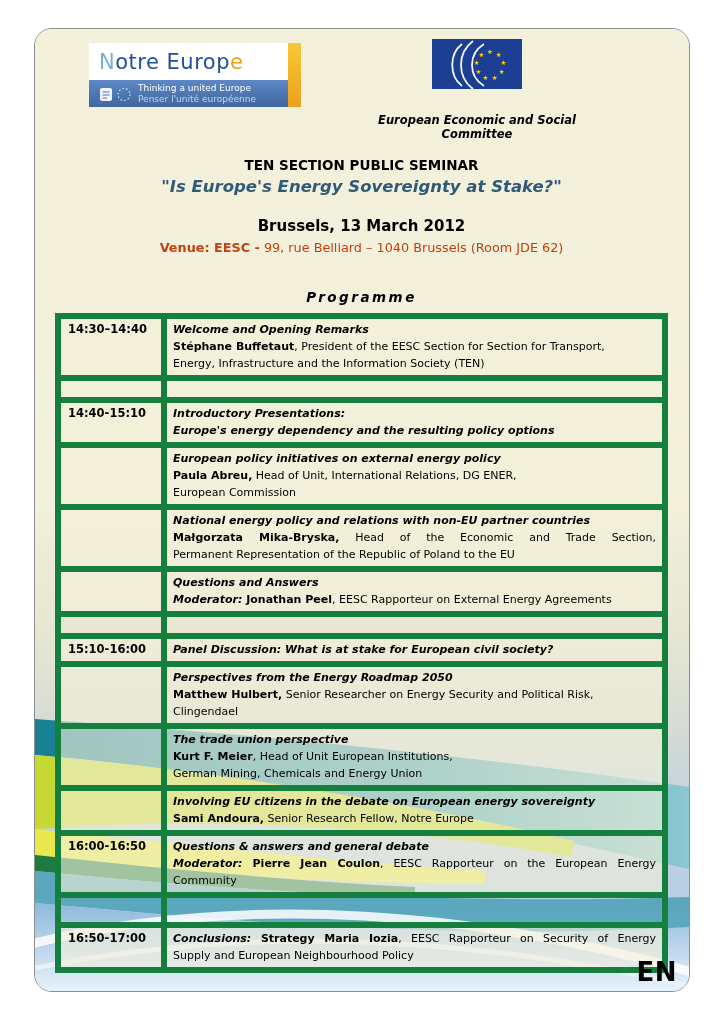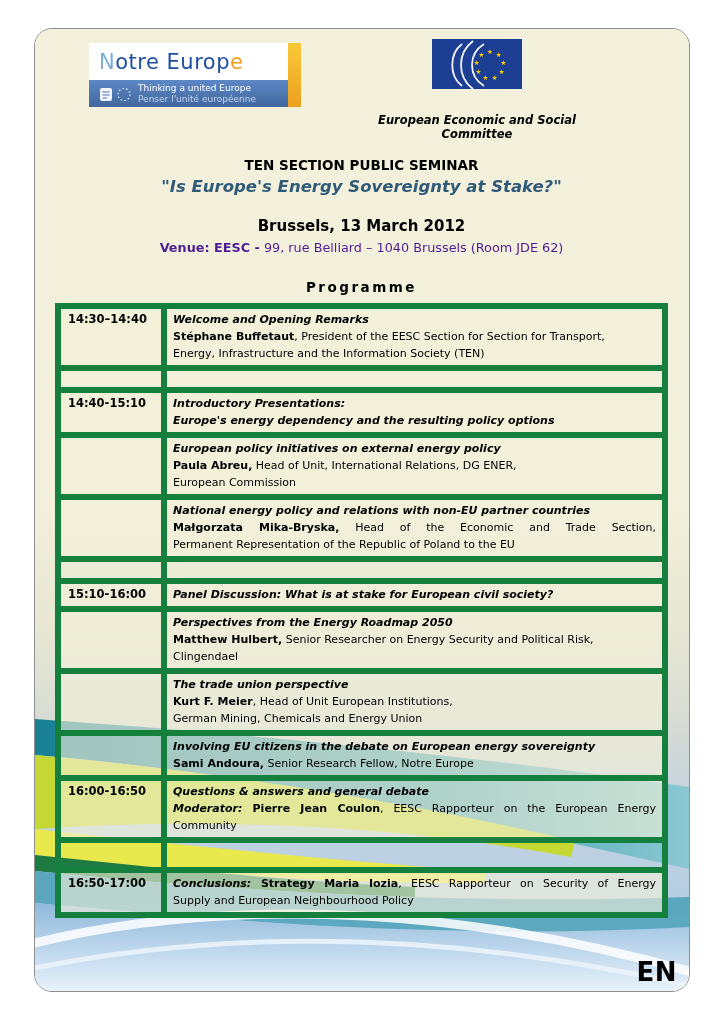--- a/index.html
+++ b/index.html
@@ -31,23 +31,23 @@
   
   .eesc { position:absolute; left:312px; top:10px; width:260px; text-align:center; }
   .eesc-caption { margin-top:20px; font-size:11.5px; font-weight:700; font-style:italic; }
 
   
   .content { position:absolute; left:20px; top:128px; width:613px; }
   .t1 { text-align:center; font-size:13.5px; font-weight:700; }
   .t2 { text-align:center; font-size:16.5px; font-weight:700; font-style:italic;
         color:#2f5a78; margin-top:4px; }
   .t3 { text-align:center; font-size:15px; font-weight:700; margin-top:21px; }
-  .t4 { text-align:center; font-size:12.8px; color:#4c1d95; margin-top:5px; }
+  .t4 { text-align:center; font-size:12.8px; color:#c2410c; margin-top:5px; }
   .t4 .vb { font-weight:700; }
-  .t5 { text-align:center; font-size:13.5px; font-weight:700; letter-spacing:2.5px; margin-top:24px; }
+  .t5 { text-align:center; font-size:13.5px; font-weight:700; letter-spacing:2.5px; margin-top:34px;font-style:italic; }
 
   table.programme { margin-top:8px; border-collapse:collapse; width:100%; table-layout:fixed; }
   col.c-time { width:106px; }
   .programme td { border:6px solid #15803d; vertical-align:top; }
   .programme td.time { font-weight:700; font-size:11.5px; padding:3px 3px 3px 7px;
     background:rgba(243,240,218,0.62); }
   .programme td.desc { font-size:11px; line-height:17px; padding:2px 6px 3px 6px;
     background:rgba(243,240,218,0.62); }
   .programme tr.spacer td { height:16px; padding:0; background:transparent; }
   .line { display:block; }
@@ -180,20 +180,27 @@
             </td>
           </tr>
           <tr>
             <td class="time"></td>
             <td class="desc">
               <div class="line"><span class="bi">National energy policy and relations with non-EU partner countries</span></div>
               <div class="line just"><span class="b">Małgorzata Mika-Bryska,</span><span class="n"> Head of the Economic and Trade Section,</span></div>
               <div class="line"><span class="n">Permanent Representation of the Republic of Poland to the EU</span></div>
             </td>
           </tr>
+          <tr>
+            <td class="time"></td>
+            <td class="desc">
+              <div class="line"><span class="bi">Questions and Answers</span></div>
+              <div class="line"><span class="bi">Moderator: </span><span class="b">Jonathan Peel</span><span class="n">, EESC Rapporteur on External Energy Agreements</span></div>
+            </td>
+          </tr>
           <tr class="spacer">
             <td></td>
             <td></td>
           </tr>
           <tr>
             <td class="time">15:10-16:00</td>
             <td class="desc">
               <div class="line"><span class="bi">Panel Discussion: What is at stake for European civil society?</span></div>
             </td>
           </tr>

